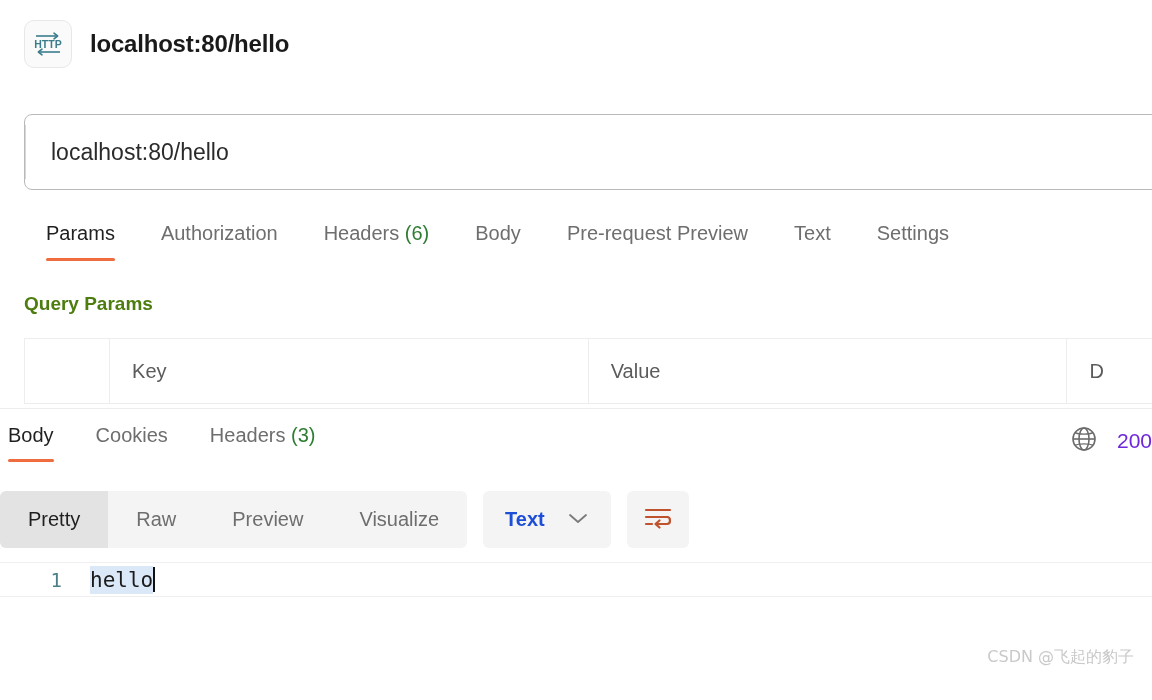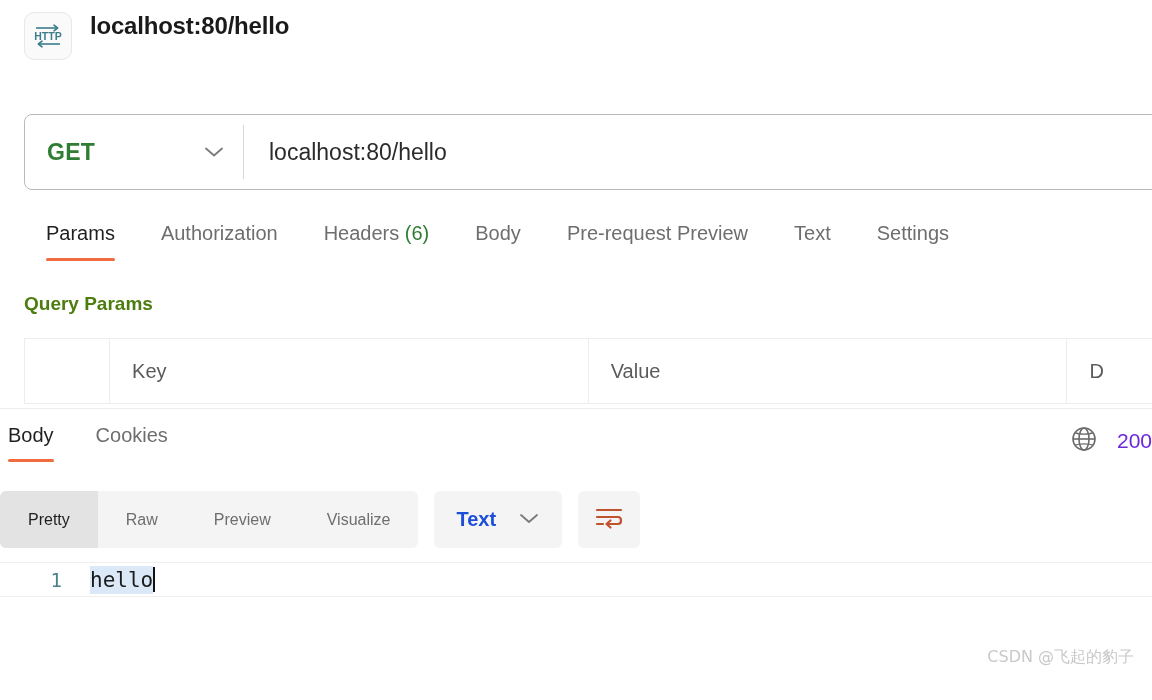--- a/index.html
+++ b/index.html
@@ -6,22 +6,22 @@
   html, body {
     width: 1152px; height: 700px;
     background: #ffffff;
     font-family: "Liberation Sans", sans-serif;
     overflow: hidden;
   }
   #app { position: relative; width: 1152px; height: 700px; background: #fff; }
 
   
   .title-row {
-    position: absolute; left: 24px; top: 12px;
-    display: flex; gap: 18px;
+    position: absolute; left: 24px; top: 20px;
+    display: flex; align-items: center; gap: 18px;
   }
   .http-icon {
     width: 48px; height: 48px; border-radius: 10px;
     background: #fafafa; border: 1px solid #e8e8e8;
     display: flex; align-items: center; justify-content: center;
   }
   .title-text {
     font-size: 24px; font-weight: bold; color: #1a1a1a;
     letter-spacing: -0.2px;
   }
@@ -113,21 +113,21 @@
   .view-toolbar {
     position: absolute; left: 0px; top: 491px;
     display: flex; align-items: center; gap: 16px;
   }
   .segmented {
     display: flex; align-items: center; height: 57px;
     background: #f4f4f4; border-radius: 6px; overflow: hidden;
   }
   .seg-item {
     height: 57px; display: flex; align-items: center; justify-content: center;
-    padding: 0 28px; font-size: 16px; color: #6e6e6e; cursor: pointer;
+    padding: 0 28px; font-size: 20px; color: #6e6e6e; cursor: pointer;
   }
   .seg-item.active { background: #e3e3e3; color: #1f1f1f; }
   .pill-select {
     display: flex; align-items: center; gap: 22px;
     height: 57px; padding: 0 22px;
     background: #f4f4f4; border-radius: 6px; cursor: pointer;
   }
   .pill-select .lbl { font-size: 20px; font-weight: bold; color: #1d4ed8; }
   .icon-btn {
     width: 62px; height: 57px; background: #f4f4f4; border-radius: 6px;
@@ -178,28 +178,20 @@
         <path d="M23 6.2 L26.6 9 L23 11.8" stroke="#3b7d8c" stroke-width="1.6" fill="none" stroke-linecap="round" stroke-linejoin="round"></path>
         <path d="M29 25 H8" stroke="#3b7d8c" stroke-width="1.6" fill="none"></path>
         <path d="M11 22.2 L7.4 25 L11 27.8" stroke="#3b7d8c" stroke-width="1.6" fill="none" stroke-linecap="round" stroke-linejoin="round"></path>
         <text x="17" y="21" font-family="'Liberation Sans',sans-serif" font-size="10.5" font-weight="bold" fill="#3b7d8c" text-anchor="middle">HTTP</text>
       </svg>
     </div>
     <div class="title-text">localhost:80/hello</div>
   </div>
 
   <div class="url-bar">
-    <div class="method-box">
-      <span class="method-label">GET</span>
-      <span class="method-caret">
-        <svg width="22" height="13" viewBox="0 0 22 13">
-          <path d="M3 3 L11 10 L19 3" stroke="#7a7a7a" stroke-width="1.8" fill="none" stroke-linecap="round" stroke-linejoin="round"></path>
-        </svg>
-      </span>
-    </div>
     <div class="vdiv"></div>
     <div class="url-input">localhost:80/hello</div>
   </div>
 
   <div class="req-tabs">
     <div class="req-tab active">
       <span>Params</span>
     </div>
     <div class="req-tab">
       <span>Authorization</span>
@@ -231,20 +223,24 @@
   </div>
 
   <div class="hdivider"></div>
 
   <div class="res-tabs">
     <div class="res-tab active">
       <span>Body</span>
     </div>
     <div class="res-tab">
       <span>Cookies</span>
+    </div>
+    <div class="res-tab">
+      <span>Headers</span>
+      <span class="cnt">(3)</span>
     </div>
   </div>
 
   <div class="status-area">
     <span>
       <svg width="30" height="30" viewBox="0 0 30 30">
         <circle cx="15" cy="15" r="11" stroke="#6b6b6b" stroke-width="1.6" fill="none"></circle>
         <ellipse cx="15" cy="15" rx="5" ry="11" stroke="#6b6b6b" stroke-width="1.6" fill="none"></ellipse>
         <path d="M4 15 H26" stroke="#6b6b6b" stroke-width="1.6" fill="none"></path>
         <path d="M6.2 8.6 C9.5 10.6, 20.5 10.6, 23.8 8.6" stroke="#6b6b6b" stroke-width="1.4" fill="none"></path>

